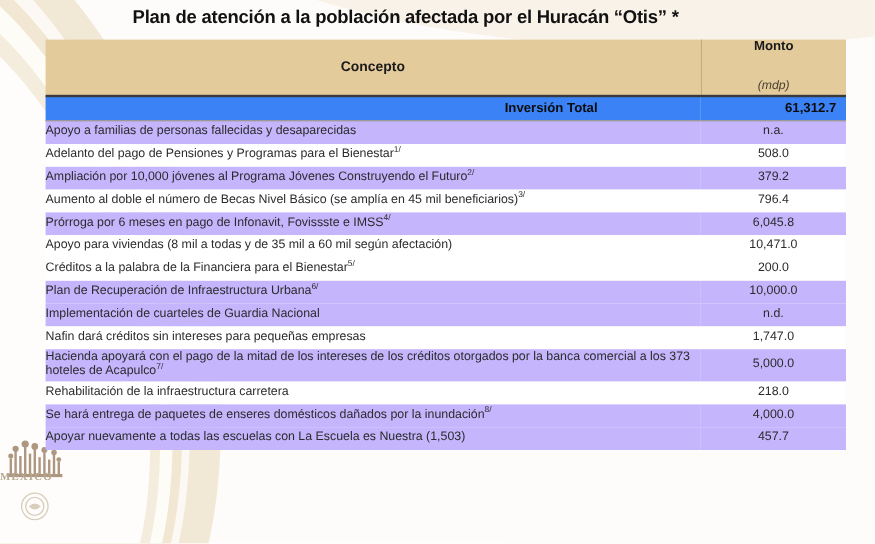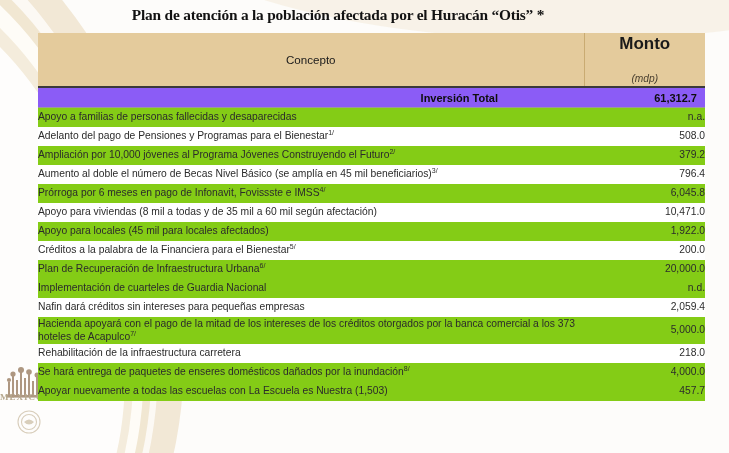--- a/index.html
+++ b/index.html
@@ -101,21 +101,20 @@
     position: absolute;
     left: 0;
     top: 6px;
     width: 676px;
     text-align: center;
     font-size: 15.4px;
     font-weight: bold;
     color: #121212;
     letter-spacing: -0.2px;
     z-index: 3;
-    font-family: Liberation Serif, serif;
   }
 
   
   #table-wrap {
     position: absolute;
     left: 38px;
     top: 33px;
     width: 667px;
     z-index: 2;
   }
@@ -133,47 +132,47 @@
   thead th {
     background: #e4cb9c;
     border: 0;
     padding: 0;
     vertical-align: middle;
   }
   th.head-concepto {
     height: 40px;
     text-align: center;
     font-size: 11.6px;
-    font-weight: normal;
+    font-weight: bold;
     color: #1a1a1a;
     border-right: 1px solid #c9ab72;
   }
   th.head-monto {
     height: 40px;
     text-align: center;
     line-height: 1.25;
   }
   .monto-main {
     display: block;
-    font-size: 17px;
+    font-size: 11px;
     font-weight: bold;
     color: #1a1a1a;
   }
   .monto-sub {
     display: block;
     font-size: 10.2px;
     font-style: italic;
     font-weight: normal;
     color: #4a4030;
     margin-top: 19px;
   }
 
   
   tr.total-row td {
-    background: #8b5cf6;
+    background: #3b82f6;
     border-top: 2px solid #3a3a3a;
     border-bottom: 1px solid #9a9a9a;
     font-weight: bold;
     font-size: 11px;
     color: #0d0d0d;
     height: 19px;
     padding: 0 8px 0 0;
     text-align: right;
     vertical-align: middle;
   }
@@ -186,24 +185,24 @@
     vertical-align: middle;
     line-height: 1.22;
   }
   td.concepto {
     padding-left: 8px;
     padding-right: 8px;
     text-align: left;
   }
   td.monto {
     padding-right: 8px;
-    text-align: right;
+    text-align: center;
     white-space: nowrap;
   }
-  tr.alt td { background: #84cc16; }
+  tr.alt td { background: #c4b5fd; }
   tr.plain td { background: #ffffff; }
 
   sup {
     font-size: 7px;
     vertical-align: super;
     line-height: 0;
   }
 </style>
 </head>
 <body>
@@ -289,39 +288,35 @@
           <td class="monto">796.4</td>
         </tr>
         <tr class="alt">
           <td class="concepto">Prórroga por 6 meses en pago de Infonavit, Fovissste e IMSS<sup>4/</sup></td>
           <td class="monto">6,045.8</td>
         </tr>
         <tr class="plain">
           <td class="concepto">Apoyo para viviendas (8 mil a todas y de 35 mil a 60 mil según afectación)</td>
           <td class="monto">10,471.0</td>
         </tr>
-        <tr class="alt">
-          <td class="concepto">Apoyo para locales (45 mil para locales afectados)</td>
-          <td class="monto">1,922.0</td>
-        </tr>
         <tr class="plain">
           <td class="concepto">Créditos a la palabra de la Financiera para el Bienestar<sup>5/</sup></td>
           <td class="monto">200.0</td>
         </tr>
         <tr class="alt">
           <td class="concepto">Plan de Recuperación de Infraestructura Urbana<sup>6/</sup></td>
-          <td class="monto">20,000.0</td>
+          <td class="monto">10,000.0</td>
         </tr>
         <tr class="alt">
           <td class="concepto">Implementación de cuarteles de Guardia Nacional</td>
           <td class="monto">n.d.</td>
         </tr>
         <tr class="plain">
           <td class="concepto">Nafin dará créditos sin intereses para pequeñas empresas</td>
-          <td class="monto">2,059.4</td>
+          <td class="monto">1,747.0</td>
         </tr>
         <tr class="alt">
           <td class="concepto">Hacienda apoyará con el pago de la mitad de los intereses de los créditos otorgados por la banca comercial a los 373 hoteles de Acapulco<sup>7/</sup></td>
           <td class="monto">5,000.0</td>
         </tr>
         <tr class="plain">
           <td class="concepto">Rehabilitación de la infraestructura carretera</td>
           <td class="monto">218.0</td>
         </tr>
         <tr class="alt">

